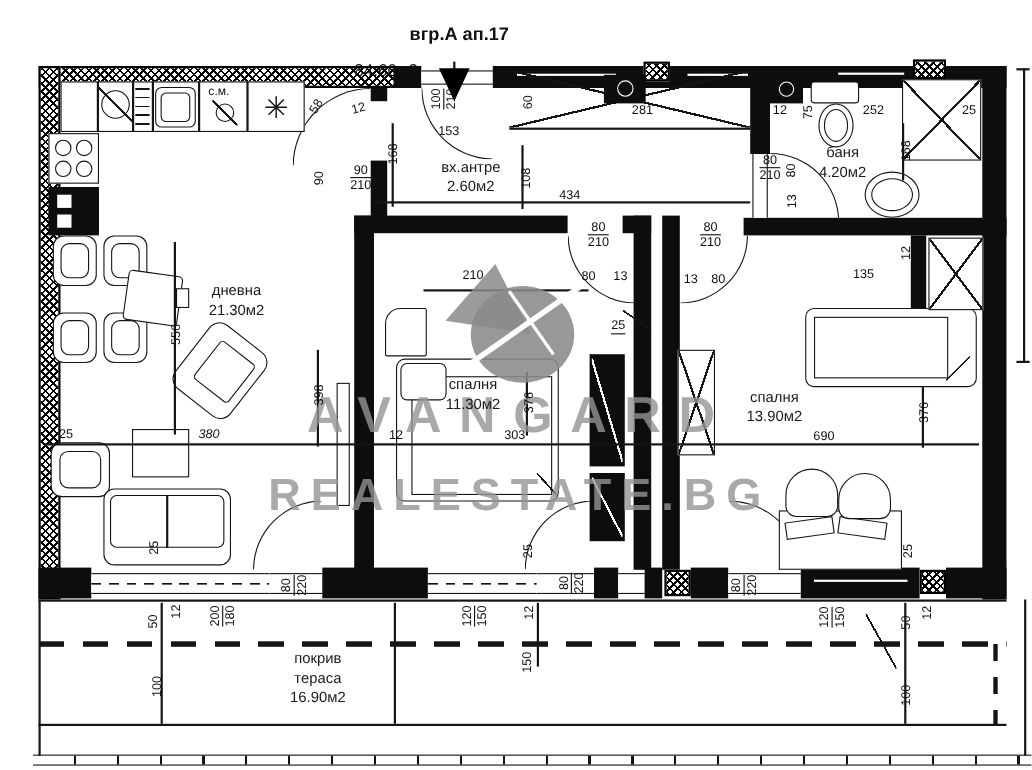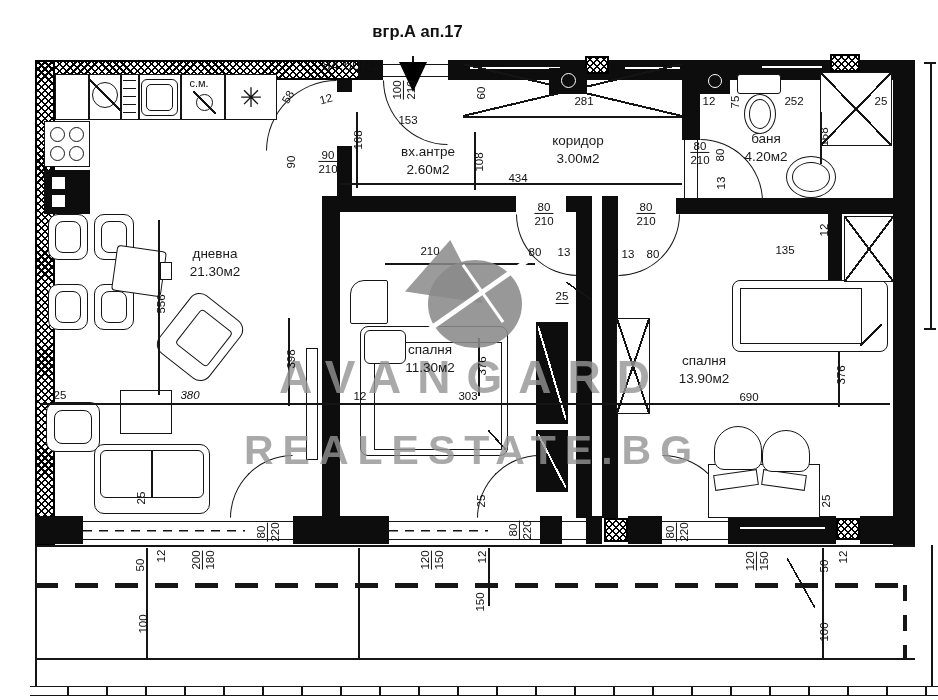--- a/index.html
+++ b/index.html
@@ -208,43 +208,43 @@
   <div class="ln" style="left:385px;top:263px;width:150px;height:1.5px"></div>
   <div class="ln" style="left:158px;top:220px;width:1.5px;height:175px"></div>
   <div class="ln" style="left:288px;top:318px;width:1.5px;height:88px"></div>
   <div class="ln" style="left:356px;top:112px;width:1.5px;height:76px"></div>
   <div class="ln" style="left:474px;top:132px;width:1.5px;height:58px"></div>
   <div class="ln" style="left:478px;top:338px;width:1.5px;height:58px"></div>
   <div class="ln" style="left:838px;top:352px;width:1.5px;height:55px"></div>
   <div class="ln" style="left:820px;top:112px;width:1.5px;height:52px"></div>
   <div class="diag" style="left:566px;top:282px;width:26px;height:18px"></div>
 
-  <div class="room" style="left:150px;top:245px;width:130px">
+  <div class="room" style="left:150px;top:255px;width:130px">
     <div>дневна</div>
     <div>21.30м2</div>
   </div>
   <div class="room" style="left:378px;top:143px;width:100px">
     <div>вх.антре</div>
     <div>2.60м2</div>
   </div>
-  <div class="room" style="left:528px;top:132px;width:100px">
-    <div>коридор</div>
-    <div>3.00м2</div>
-  </div>
   <div class="room" style="left:716px;top:130px;width:100px">
     <div>баня</div>
     <div>4.20м2</div>
   </div>
   <div class="room" style="left:380px;top:341px;width:100px">
     <div>спалня</div>
     <div>11.30м2</div>
   </div>
   <div class="room" style="left:654px;top:352px;width:100px">
     <div>спалня</div>
     <div>13.90м2</div>
+  </div>
+  <div class="room" style="left:249px;top:590px;width:80px">
+    <div>покрив тераса</div>
+    <div>16.90м2</div>
   </div>
 
   <div class="wm-text" style="top:350px;font-size:46px;letter-spacing:16px">AVANGARD</div>
   <div class="wm-text" style="top:427px;font-size:41px;letter-spacing:9px">REALESTATE.BG</div>
   <div class="abs" style="left:405px;top:240px;width:78px;height:66px;background:rgba(138,138,138,.85);clip-path:polygon(58% 0,100% 96%,0 78%);z-index:49"></div>
   <div class="abs" style="left:428px;top:260px;width:94px;height:88px;border-radius:50%;background:rgba(138,138,138,.88);z-index:49"></div>
   <div class="abs" style="left:418px;top:292px;width:122px;height:5px;background:#fff;transform:rotate(-35deg);z-index:51"></div>
   <div class="abs" style="left:448px;top:292px;width:70px;height:3px;background:#fff;transform:rotate(55deg);z-index:51"></div>
 
 <div class="dim frac" style="left: 404px; top: 90px; transform: translate(-50%, -50%) rotate(-90deg);">

